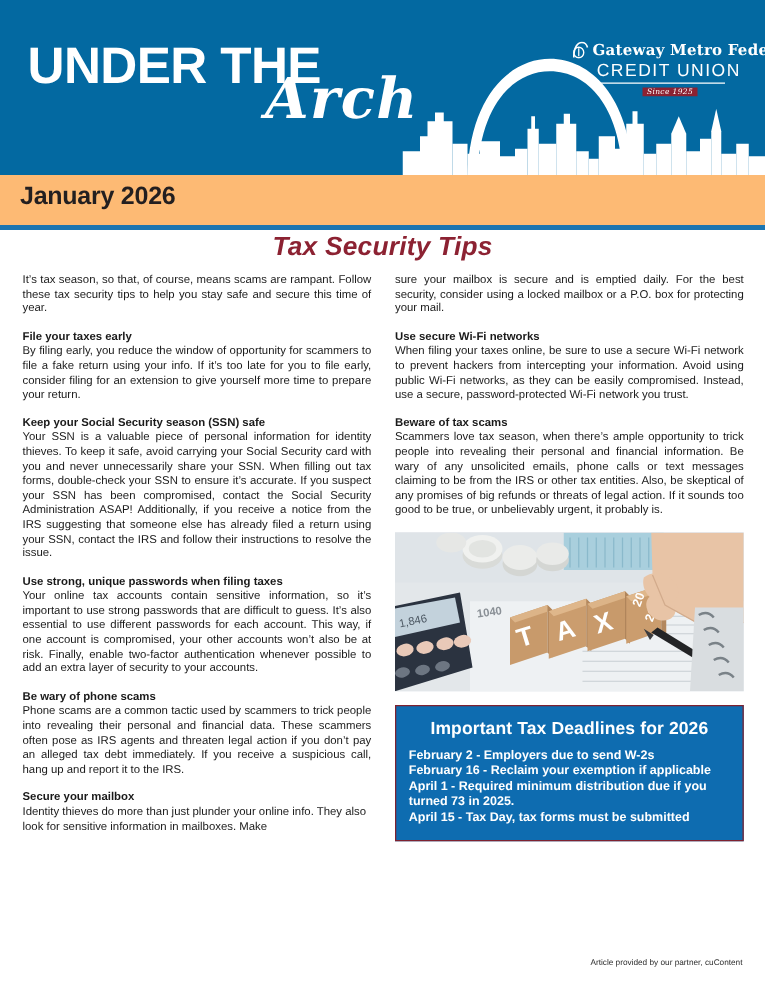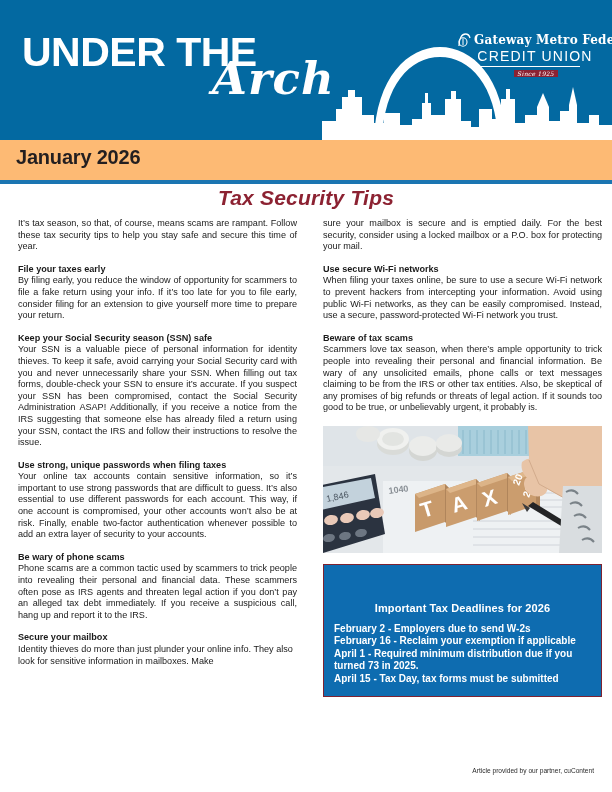--- a/index.html
+++ b/index.html
@@ -129,21 +129,21 @@
     font-size: 21px;
     font-weight: bold;
     font-style: italic;
     padding: 2px 0 5px 0;
     letter-spacing: 0.2px;
   }
 
   
   .columns {
     display: flex;
-    gap: 26px;
+    gap: 19px;
     padding: 3px 18px 0 18px;
   }
   .col {
     width: 279px;
     flex: 0 0 279px;
   }
   p.body {
     margin: 0;
     font-size: 9.1px;
     line-height: 11.6px;
@@ -175,25 +175,24 @@
   .deadline-box {
     width: 279px;
     margin-top: 11px;
     background: #0e6cb0;
     border: 1.5px solid #7e2230;
     padding: 9px 10px 11px 10px;
   }
   .deadline-title {
     text-align: center;
     color: #ffffff;
-    font-size: 11px;
+    font-size: 14px;
     font-weight: bold;
     margin-bottom: 9px;
     letter-spacing: 0.1px;
-    margin-top: 28px;
   }
   .deadline-item {
     color: #ffffff;
     font-size: 10px;
     font-weight: bold;
     line-height: 12.4px;
   }
 
   
   .footer-credit {

